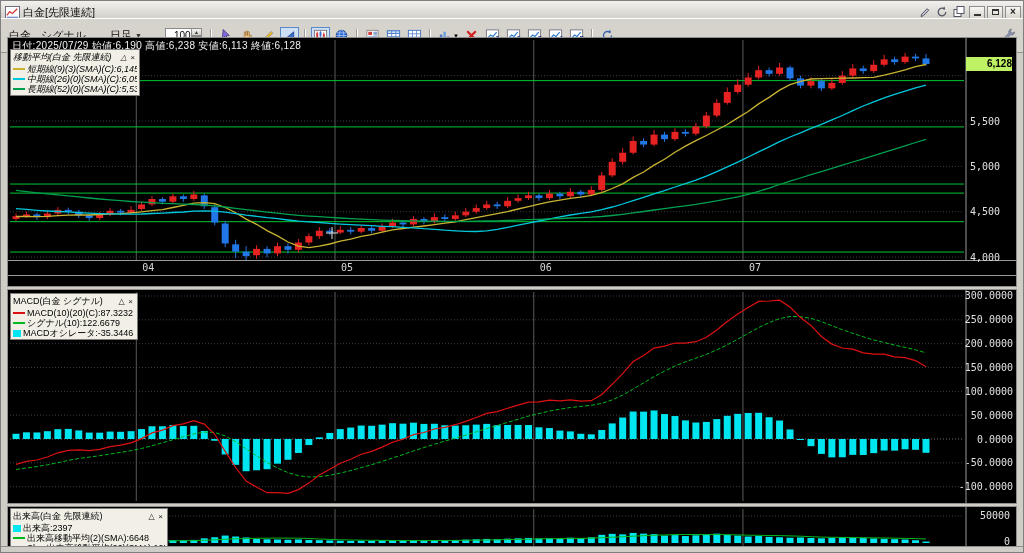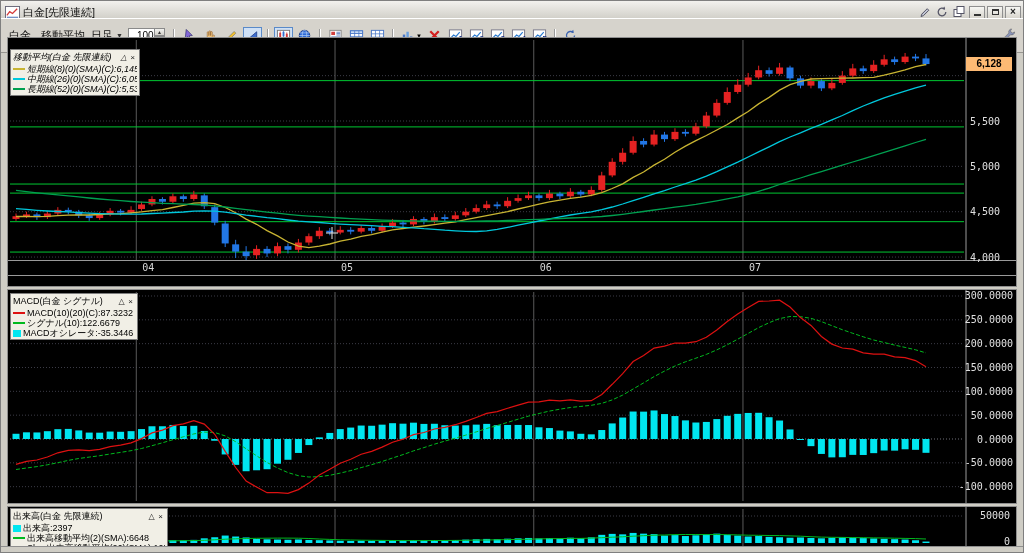--- a/index.html
+++ b/index.html
@@ -10,21 +10,21 @@
   .titlebar .t-text{font-size:11px;color:#111;white-space:nowrap;}
   .t-sp{flex:1;}
   .tb-mini{width:16px;height:13px;display:flex;align-items:center;justify-content:center;margin-left:1px;flex:none;}
   .win-btn{width:16px;height:13px;margin-left:2px;background:linear-gradient(#f6f6f3,#d8d5cd);border:1px solid #8f8f8f;display:flex;align-items:center;justify-content:center;box-sizing:border-box;flex:none;}
   .g-min{width:7px;height:2px;background:#333;margin-top:5px;}
   .g-max{width:7px;height:6px;border:1px solid #333;border-top:2px solid #333;box-sizing:border-box;}
   .g-close{font-size:10px;font-weight:bold;color:#222;line-height:10px;}
   
   .toolbar{position:absolute;left:0;top:17px;width:100%;height:35px;background:#d6d3cc;border-top:1px solid #fff;border-bottom:1px solid #979590;display:flex;align-items:center;padding:0 4px;box-sizing:border-box;gap:2px;}
   .tb-label{font-size:11px;color:#111;margin:0 4px;white-space:nowrap;}
-  .tb-drop{display:flex;align-items:center;font-size:11px;color:#111;margin:0 0;gap:3px;text-decoration:underline;}
+  .tb-drop{display:flex;align-items:center;font-size:11px;color:#111;margin:0 18px;gap:3px;text-decoration:underline;}
   .tb-drop .dd{font-size:7px;color:#333;}
   .spinner{display:flex;align-items:stretch;height:15px;margin:0 3px;}
   .spin-val{width:26px;background:#fff;border:1px solid #8a8a8a;border-right:none;font-size:10px;display:flex;align-items:center;padding-left:8px;box-sizing:border-box;}
   .spin-btns{display:flex;flex-direction:column;width:11px;}
   .spin-b{flex:1;background:linear-gradient(#f2f2ef,#d2cfc8);border:1px solid #8a8a8a;font-size:5px;line-height:4px;display:flex;align-items:center;justify-content:center;color:#333;box-sizing:border-box;}
   .tb-btn{position:relative;height:17px;min-width:19px;display:flex;align-items:center;justify-content:center;border:1px solid transparent;box-sizing:border-box;}
   .tb-btn.sel{background:#cfe0f5;border:1px solid #5a8ac8;}
   .tb-btn svg{width:15px;height:15px;display:block;}
   .tb-sep{width:0;height:14px;border-left:1px solid #9a9a9a;border-right:1px solid #ffffff;margin:0 3px;}
   .preset-num{position:absolute;right:1px;bottom:0;font-size:8px;font-weight:bold;color:#15308c;line-height:8px;}
@@ -35,21 +35,21 @@
   #vol-panel{top:505px;height:48px;}
   .panel svg{position:absolute;left:0;top:0;}
   .info-line{position:absolute;left:4px;top:1px;color:#f2f2f2;font-size:10px;white-space:nowrap;letter-spacing:.3px;}
   .legend{position:absolute;background:#f1efe6;border:1px solid #7d7d7d;font-size:9px;color:#000;padding:1px 2px;box-sizing:border-box;z-index:5;overflow:hidden;}
   .lg-title{display:flex;align-items:center;white-space:nowrap;}
   .lg-title .tt{flex:1;overflow:hidden;}
   .lg-btn{width:9px;text-align:center;font-size:8px;color:#222;line-height:9px;}
   .lg-row{display:flex;align-items:center;gap:2px;white-space:nowrap;height:10px;overflow:hidden;}
   .sw-line{width:12px;height:2px;flex:none;}
   .sw-box{width:8px;height:7px;flex:none;}
-  .price-badge{position:absolute;right:4px;top:19px;width:46px;height:14px;background:#fdba74;color:#000;font-size:10px;font-weight:bold;text-align:center;line-height:14px;z-index:4;}
+  .price-badge{position:absolute;right:4px;top:19px;width:46px;height:14px;background:#bef264;color:#000;font-size:10px;font-weight:bold;text-align:right;line-height:14px;z-index:4;}
   .win-bottom{position:absolute;left:0;top:545px;width:100%;height:8px;background:#cfcdc5;border-top:1px solid #8f8f8f;z-index:9;}
 </style>
 </head>
 <body>
 
 <div id="win">
 
   <div class="titlebar">
     <span class="t-icon">
       <svg viewBox="0 0 16 14">
@@ -83,21 +83,21 @@
     <span class="win-btn">
         <span class="g-max"></span>
       </span>
     <span class="win-btn">
         <span class="g-close">×</span>
       </span>
   </div>
 
   <div class="toolbar">
     <span class="tb-label">白金</span>
-    <span class="tb-label">移動平均</span>
+    <span class="tb-label">シグナル</span>
     <span class="tb-drop">
       <span>日足</span>
       <span class="dd">▼</span>
     </span>
     <span class="spinner">
       <span class="spin-val">100</span>
       <span class="spin-btns">
         <span class="spin-b">▲</span>
         <span class="spin-b">▼</span>
       </span>
@@ -449,29 +449,30 @@
           <text x="962" y="86.5" text-anchor="start" fill="#e0e0e0" font-size="10" font-family="&quot;DejaVu Sans Mono&quot;,monospace">5,500</text>
           <text x="962" y="131.85" text-anchor="start" fill="#e0e0e0" font-size="10" font-family="&quot;DejaVu Sans Mono&quot;,monospace">5,000</text>
           <text x="962" y="177.2" text-anchor="start" fill="#e0e0e0" font-size="10" font-family="&quot;DejaVu Sans Mono&quot;,monospace">4,500</text>
           <text x="962" y="222.55" text-anchor="start" fill="#e0e0e0" font-size="10" font-family="&quot;DejaVu Sans Mono&quot;,monospace">4,000</text>
         </g>
         <g>
           <line x1="318" y1="195" x2="330" y2="195" stroke="#e8e8e8" stroke-width="1"></line>
           <line x1="324" y1="189" x2="324" y2="201" stroke="#e8e8e8" stroke-width="1"></line>
         </g>
       </svg>
+    <div class="info-line">日付:2025/07/29 始値:6,190 高値:6,238 安値:6,113 終値:6,128</div>
     <div class="legend" style="left:2px;top:11px;width:130px;font-style:italic;">
       <div class="lg-title">
         <span class="tt">移動平均(白金 先限連続)</span>
         <span class="lg-btn">△</span>
         <span class="lg-btn">×</span>
       </div>
       <div class="lg-row">
           <span class="sw-line" style="background: rgb(200, 180, 50);"></span>
-          <span>短期線(8)(0)(SMA)(C):6,145</span>
+          <span>短期線(9)(3)(SMA)(C):6,145</span>
         </div>
       <div class="lg-row">
           <span class="sw-line" style="background: rgb(0, 200, 220);"></span>
           <span>中期線(26)(0)(SMA)(C):6,056</span>
         </div>
       <div class="lg-row">
           <span class="sw-line" style="background: rgb(0, 160, 80);"></span>
           <span>長期線(52)(0)(SMA)(C):5,532</span>
         </div>
     </div>

